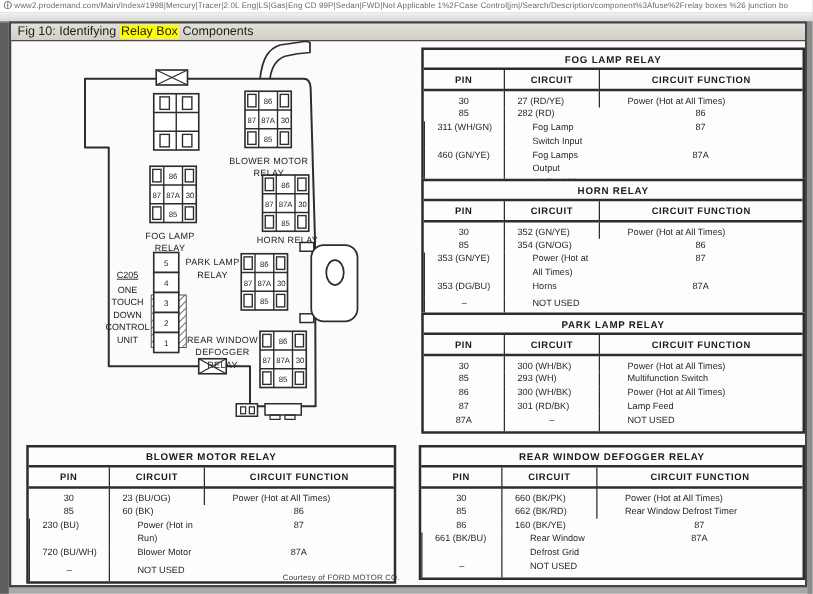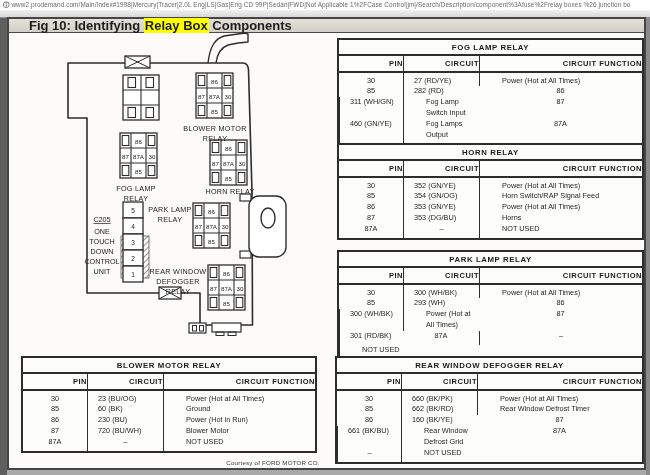--- a/index.html
+++ b/index.html
@@ -23,35 +23,34 @@
   .edge.left  { left:0; width:7px; background:#5f5f5f; }
   .edge.right { right:0; width:4px; background:#8b8b8b; }
   .figure-panel {
     position:absolute; left:7px; top:17px; width:639px; height:453px;
     background:#fcfbf9; border:2px solid #454545;
   }
   .fig-title {
     position:absolute; left:0; top:0; width:100%; height:14px;
     background:linear-gradient(#e3e0d8,#d2cfc7);
     border-bottom:1px solid #4a4a4a;
-    font-size:13px; line-height:13px; padding-left:20px; color:#1d1d1d;
+    font-size:10px; line-height:13px; padding-left:5px; color:#1d1d1d;
     white-space:nowrap;
-    font-weight:bold;
   }
   .fig-title .hl { background:#ffff00; padding:0 1px; }
   .relay-table {
     position:absolute; border:2px solid var(--ink); background:#fdfdfc;
   }
   .t-title {
     font-weight:bold; text-align:center; font-size:7.8px; letter-spacing:0.6px;
     padding:3px 0 2px; border-bottom:2px solid var(--ink); color:#1a1a1a;
   }
   .t-grid { display:grid; grid-template-columns:64px 76px 1fr; }
   .t-grid .h {
-    font-weight:bold; font-size:7.5px; text-align:right; letter-spacing:0.5px;
+    font-weight:bold; font-size:7.5px; text-align:center; letter-spacing:0.5px;
     padding:3px 0 2.5px; border-bottom:2px solid var(--ink); color:#1a1a1a;
   }
   .t-grid .col2, .t-grid .col3 { border-left:1.5px solid var(--ink); }
   .t-grid .c { font-size:7.3px; line-height:10.9px; color:#262626; }
   .t-grid .c.b1 { text-align:center; }
   .t-grid .c.b2 { padding-left:10px; }
   .t-grid .c.b2.dash { padding-left:0; text-align:center; }
   .t-grid .c.b3 { padding-left:22px; }
   .t-grid .c.first { padding-top:3px; }
   .t-grid .c.last { padding-bottom:3px; }
@@ -240,21 +239,20 @@
       <div class="t-title">HORN RELAY</div>
       <div class="t-grid">
         <div class="h col1">PIN</div>
         <div class="h col2">CIRCUIT</div>
         <div class="h col3">CIRCUIT FUNCTION</div>
         <div class="c b1 col1 first">30</div>
         <div class="c b2 col2 first">352 (GN/YE)</div>
         <div class="c b3 col3 first">Power (Hot at All Times)</div>
         <div class="c b1 col1">85</div>
         <div class="c b2 col2">354 (GN/OG)</div>
-        <div class="c b3 col3">Horn Switch/RAP Signal Feed</div>
         <div class="c b1 col1">86</div>
         <div class="c b2 col2">353 (GN/YE)</div>
         <div class="c b3 col3">Power (Hot at All Times)</div>
         <div class="c b1 col1">87</div>
         <div class="c b2 col2">353 (DG/BU)</div>
         <div class="c b3 col3">Horns</div>
         <div class="c b1 col1 last">87A</div>
         <div class="c b2 col2 last dash">–</div>
         <div class="c b3 col3 last">NOT USED</div>
       </div>
@@ -263,42 +261,43 @@
       <div class="t-title">PARK LAMP RELAY</div>
       <div class="t-grid">
         <div class="h col1">PIN</div>
         <div class="h col2">CIRCUIT</div>
         <div class="h col3">CIRCUIT FUNCTION</div>
         <div class="c b1 col1 first">30</div>
         <div class="c b2 col2 first">300 (WH/BK)</div>
         <div class="c b3 col3 first">Power (Hot at All Times)</div>
         <div class="c b1 col1">85</div>
         <div class="c b2 col2">293 (WH)</div>
+        <div class="c b3 col3">Multifunction Switch</div>
         <div class="c b1 col1">86</div>
         <div class="c b2 col2">300 (WH/BK)</div>
         <div class="c b3 col3">Power (Hot at All Times)</div>
         <div class="c b1 col1">87</div>
         <div class="c b2 col2">301 (RD/BK)</div>
+        <div class="c b3 col3">Lamp Feed</div>
         <div class="c b1 col1 last">87A</div>
         <div class="c b2 col2 last dash">–</div>
         <div class="c b3 col3 last">NOT USED</div>
       </div>
     </div>
   <div class="relay-table" style="left:12px;  top:337px; width:296px;">
       <div class="t-title">BLOWER MOTOR RELAY</div>
       <div class="t-grid">
         <div class="h col1">PIN</div>
         <div class="h col2">CIRCUIT</div>
         <div class="h col3">CIRCUIT FUNCTION</div>
         <div class="c b1 col1 first">30</div>
         <div class="c b2 col2 first">23 (BU/OG)</div>
         <div class="c b3 col3 first">Power (Hot at All Times)</div>
         <div class="c b1 col1">85</div>
         <div class="c b2 col2">60 (BK)</div>
-        <div class="c b3 col3">Ground</div>
         <div class="c b1 col1">86</div>
         <div class="c b2 col2">230 (BU)</div>
         <div class="c b3 col3">Power (Hot in Run)</div>
         <div class="c b1 col1">87</div>
         <div class="c b2 col2">720 (BU/WH)</div>
         <div class="c b3 col3">Blower Motor</div>
         <div class="c b1 col1 last">87A</div>
         <div class="c b2 col2 last dash">–</div>
         <div class="c b3 col3 last">NOT USED</div>
       </div>

